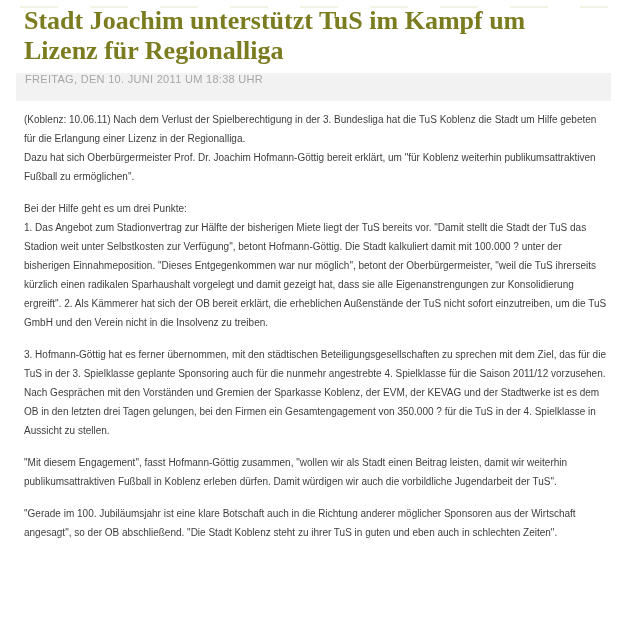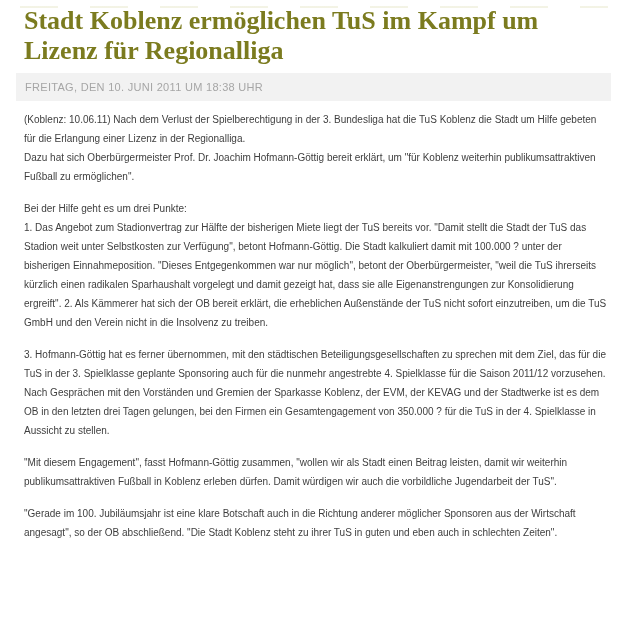--- a/index.html
+++ b/index.html
@@ -37,21 +37,20 @@
     line-height: 30px;
     color: var(--headline-color, #7b7b1f);
     letter-spacing: 0;
   }
   .date-bar {
     margin: 7px 0 0 16px;
     width: 595px;
     height: 28px;
     background: var(--date-bar-bg, #f2f2f2);
     display: flex;
-    align-items: center;
   }
   .date-text {
     padding-left: 9px;
     font-size: 11px;
     letter-spacing: 0.3px;
     color: var(--date-text-color, #a6a6a6);
     text-transform: uppercase;
     white-space: nowrap;
   }
   .article-body {
@@ -66,21 +65,21 @@
     padding: 0;
   }
   .article-body p:last-child { margin-bottom: 0; }
 </style>
 </head>
 <body>
 
 <div class="page">
   <div class="top-artifact"></div>
 
-  <h1 class="headline">Stadt Koblenz ermöglichen TuS im Kampf um Lizenz für Regionalliga</h1>
+  <h1 class="headline">Stadt Joachim unterstützt TuS im Kampf um Lizenz für Regionalliga</h1>
 
   <div class="date-bar">
     <span class="date-text">FREITAG, DEN 10. JUNI 2011 UM 18:38 UHR</span>
   </div>
 
   <div class="article-body">
       <p>(Koblenz: 10.06.11) Nach dem Verlust der Spielberechtigung in der 3. Bundesliga hat die TuS Koblenz die Stadt um Hilfe gebeten für die Erlangung einer Lizenz in der Regionalliga.<br>Dazu hat sich Oberbürgermeister Prof. Dr. Joachim Hofmann-Göttig bereit erklärt, um "für Koblenz weiterhin publikumsattraktiven Fußball zu ermöglichen".</p>
       <p>Bei der Hilfe geht es um drei Punkte:<br>1. Das Angebot zum Stadionvertrag zur Hälfte der bisherigen Miete liegt der TuS bereits vor. "Damit stellt die Stadt der TuS das Stadion weit unter Selbstkosten zur Verfügung", betont Hofmann-Göttig. Die Stadt kalkuliert damit mit 100.000 ? unter der bisherigen Einnahmeposition. "Dieses Entgegenkommen war nur möglich", betont der Oberbürgermeister, "weil die TuS ihrerseits kürzlich einen radikalen Sparhaushalt vorgelegt und damit gezeigt hat, dass sie alle Eigenanstrengungen zur Konsolidierung ergreift". 2. Als Kämmerer hat sich der OB bereit erklärt, die erheblichen Außenstände der TuS nicht sofort einzutreiben, um die TuS GmbH und den Verein nicht in die Insolvenz zu treiben.</p>
       <p>3. Hofmann-Göttig hat es ferner übernommen, mit den städtischen Beteiligungsgesellschaften zu sprechen mit dem Ziel, das für die TuS in der 3. Spielklasse geplante Sponsoring auch für die nunmehr angestrebte 4. Spielklasse für die Saison 2011/12 vorzusehen.<br>Nach Gesprächen mit den Vorständen und Gremien der Sparkasse Koblenz, der EVM, der KEVAG und der Stadtwerke ist es dem OB in den letzten drei Tagen gelungen, bei den Firmen ein Gesamtengagement von 350.000 ? für die TuS in der 4. Spielklasse in Aussicht zu stellen.</p>
       <p>"Mit diesem Engagement", fasst Hofmann-Göttig zusammen, "wollen wir als Stadt einen Beitrag leisten, damit wir weiterhin publikumsattraktiven Fußball in Koblenz erleben dürfen. Damit würdigen wir auch die vorbildliche Jugendarbeit der TuS".</p>

